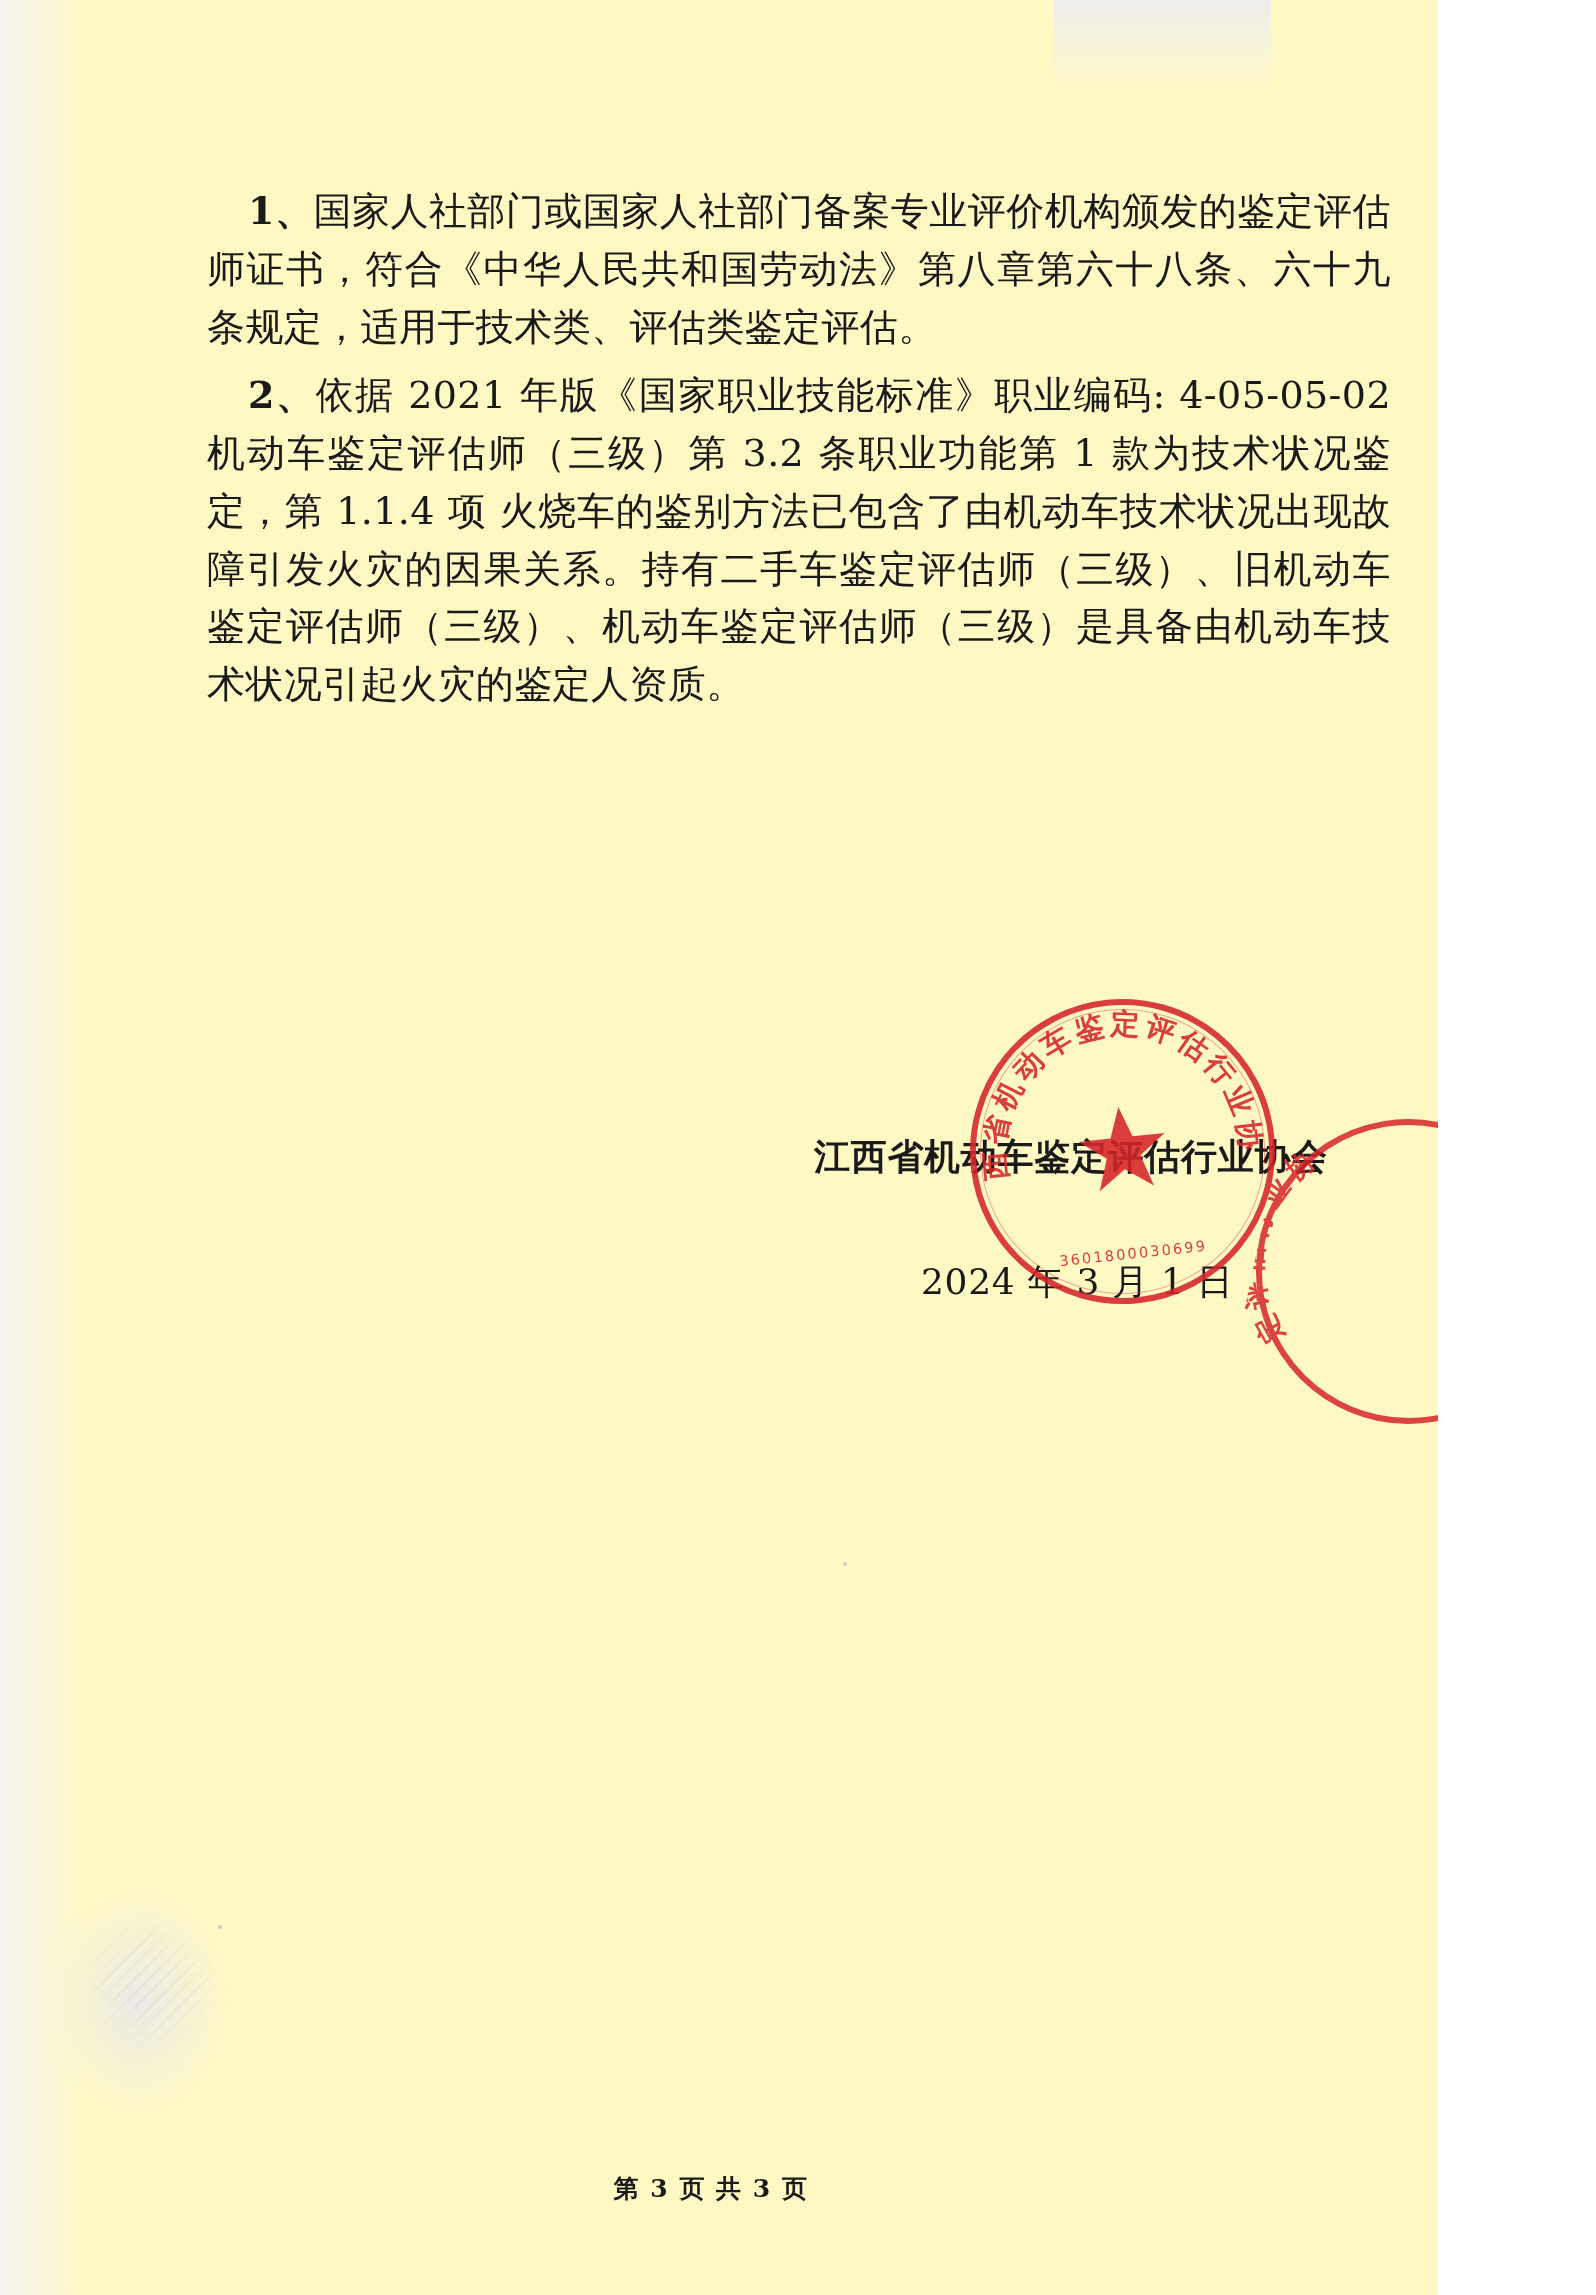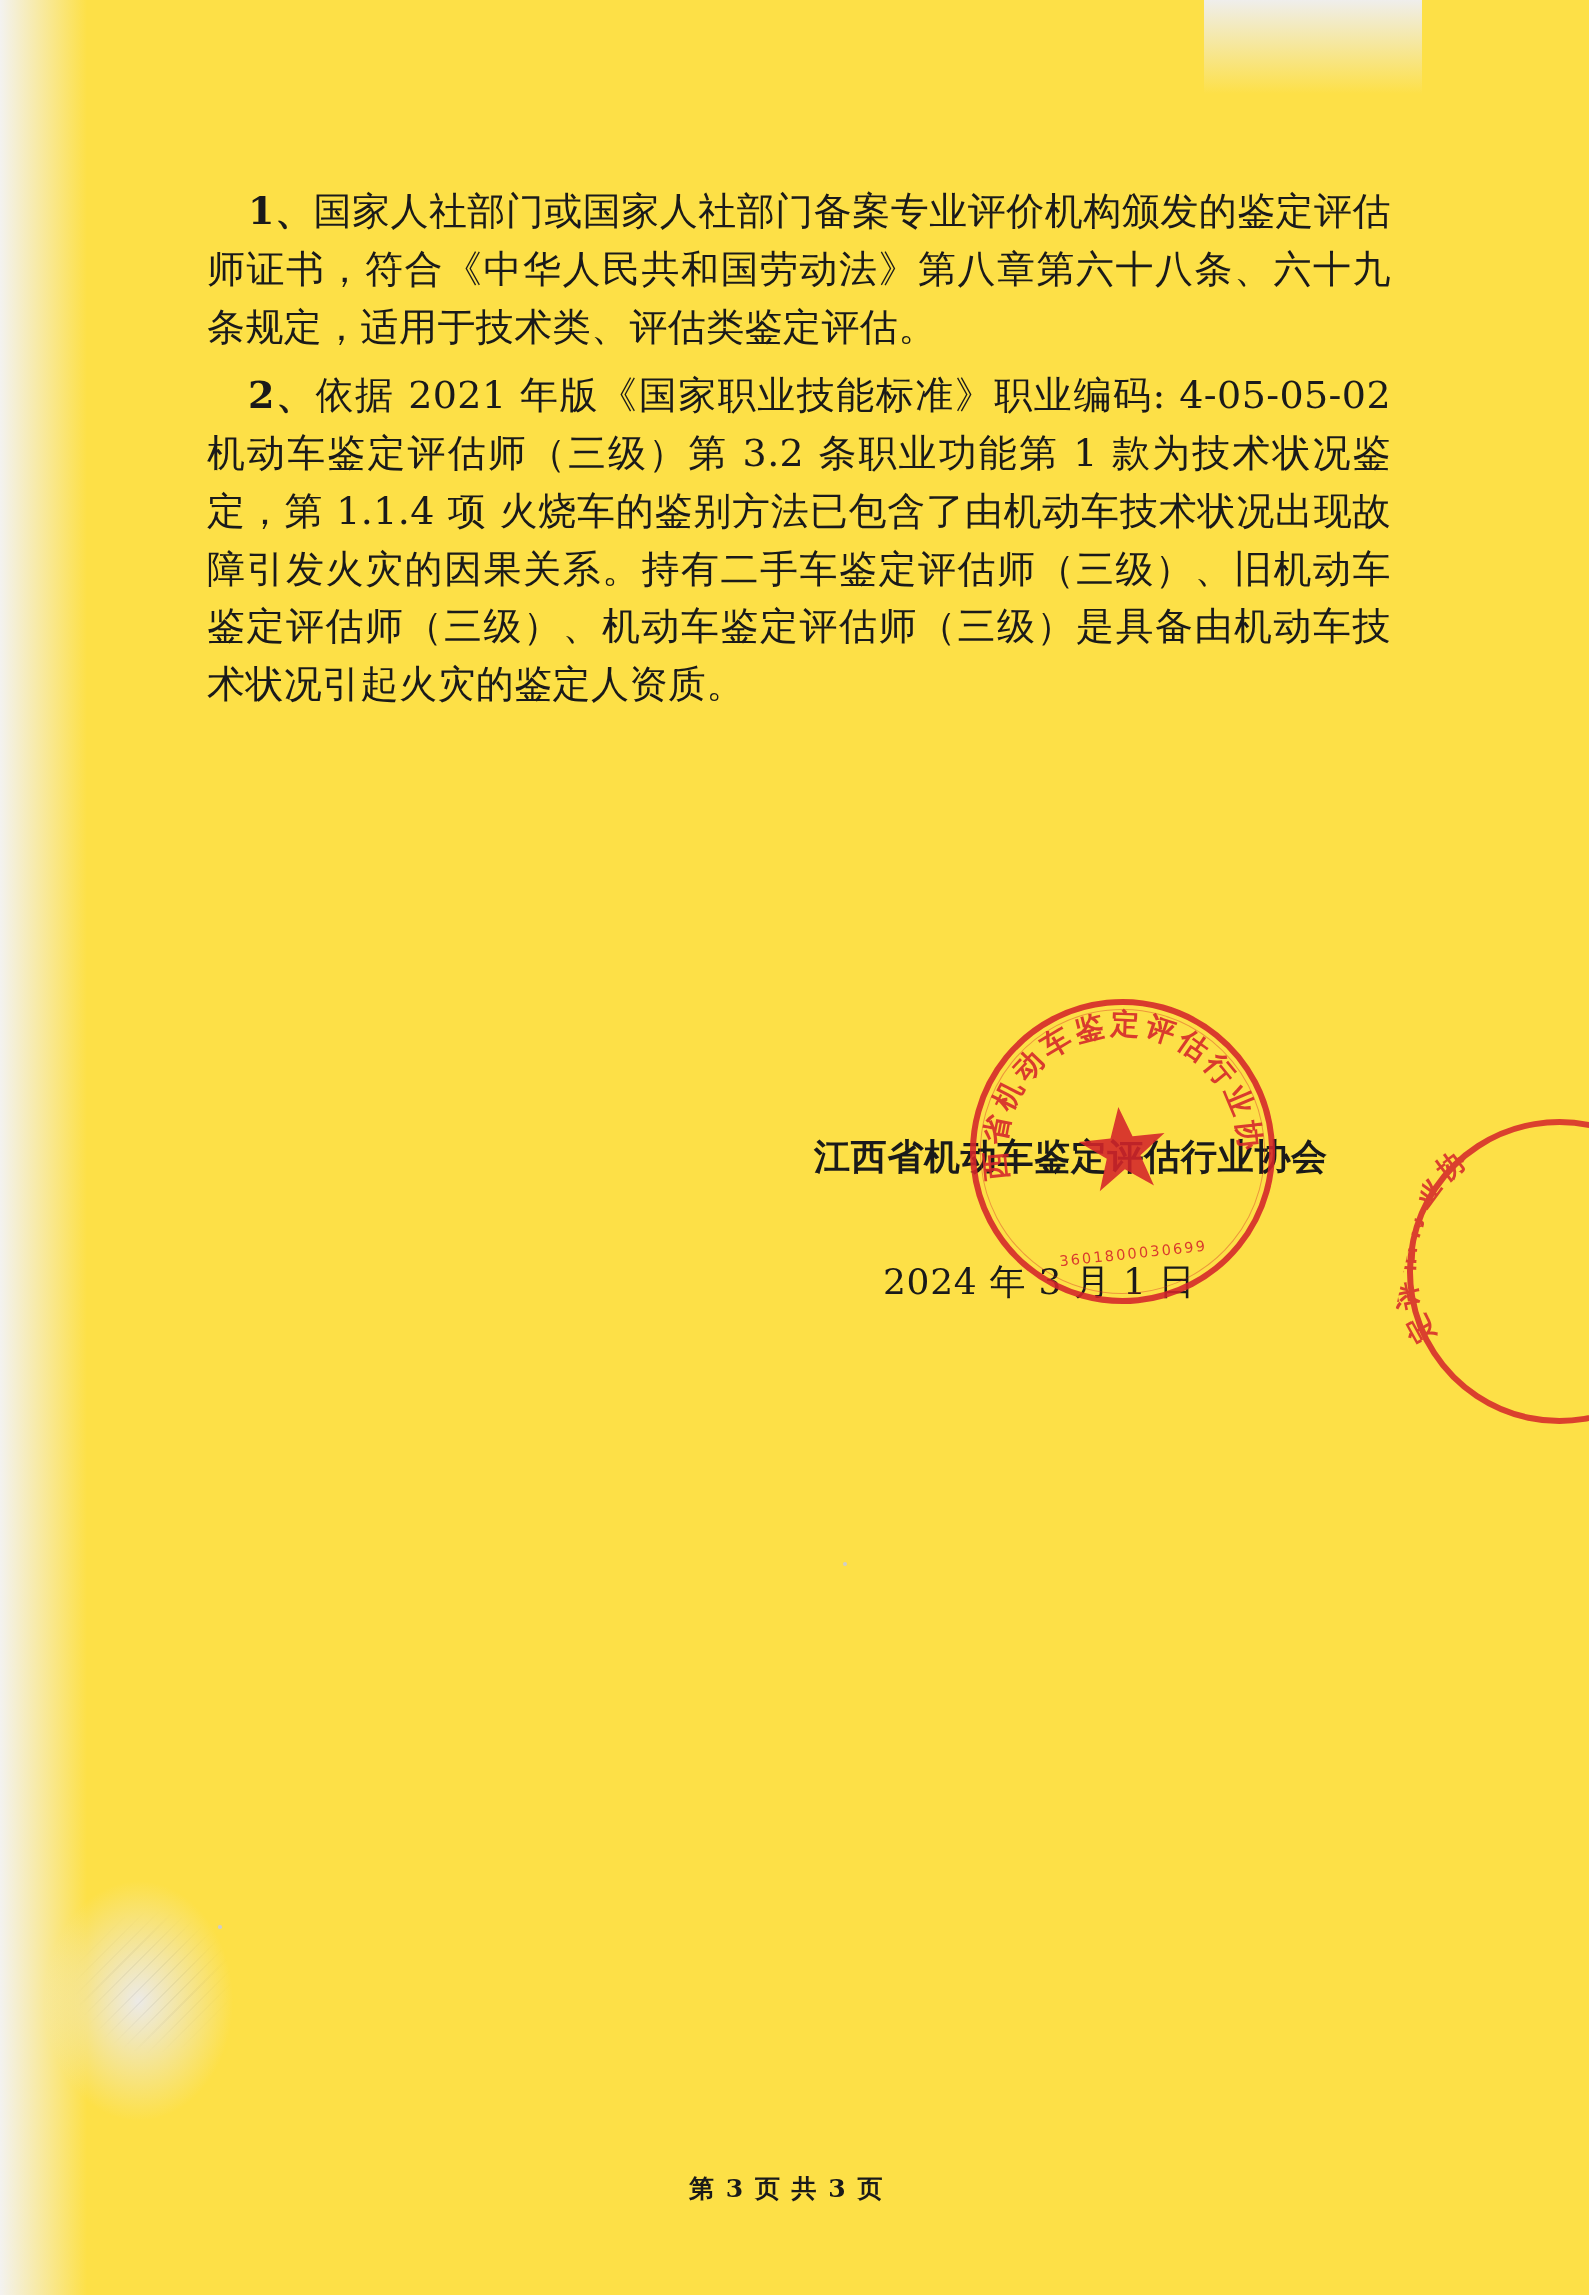--- a/index.html
+++ b/index.html
@@ -5,23 +5,23 @@
   html, body {
     margin: 0;
     padding: 0;
     background: #ffffff;
   }
   body {
     font-family: "DejaVu Serif", serif;
   }
   .page {
     position: relative;
-    width: 1589px;
+    width: 1438px;
     height: 2295px;
-    background: #fde047;
+    background: #fef9c3;
     overflow: hidden;
   }
   
   .scan-shade-top-right {
     position: absolute;
     top: 0;
     right: 167px;
     width: 218px;
     height: 94px;
     background: linear-gradient(180deg, #efeeec 0%, rgba(253,253,252,0) 100%);
@@ -92,21 +92,21 @@
     font-size: 36px;
     font-weight: bold;
     color: #1a1a1a;
     letter-spacing: 0.7px;
     white-space: nowrap;
   }
   .sign-date {
     font-size: 36px;
     color: #1a1a1a;
     margin-top: 76px;
-    margin-left: 69px;
+    margin-left: 107px;
     letter-spacing: 0.7px;
     white-space: nowrap;
   }
 
   
   .seal {
     position: absolute;
     left: 970px;
     top: 999px;
     width: 305px;

